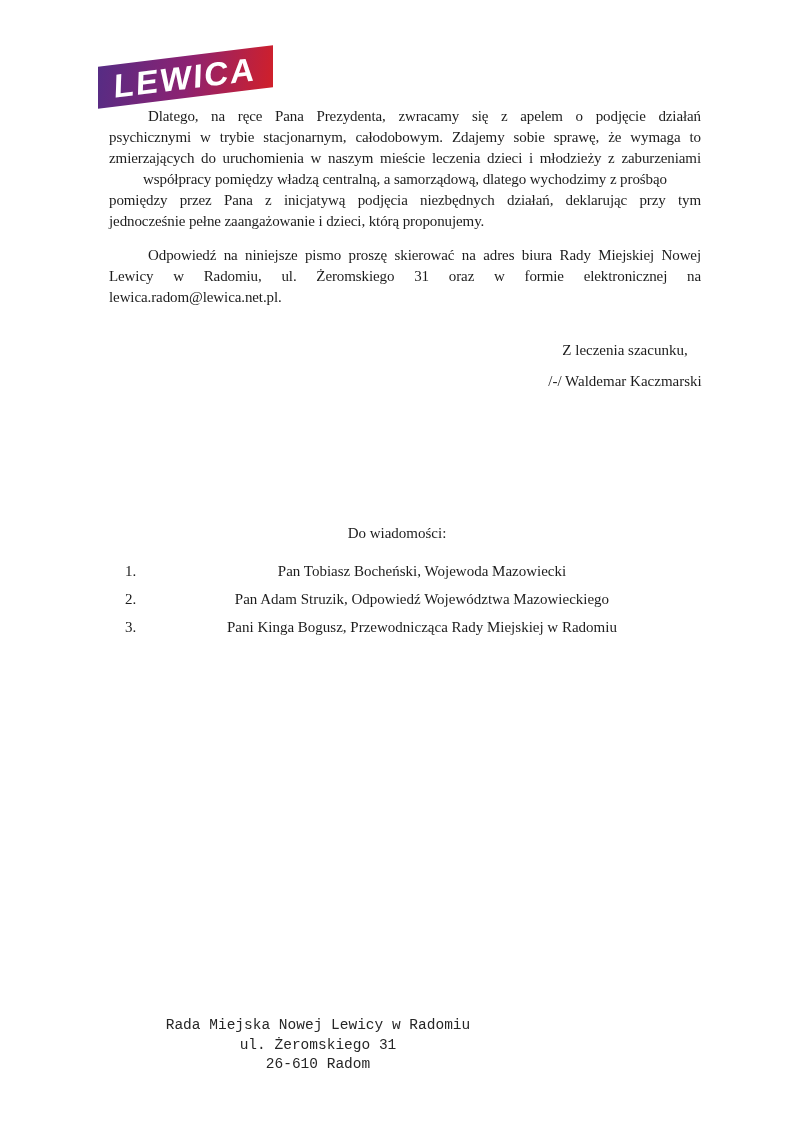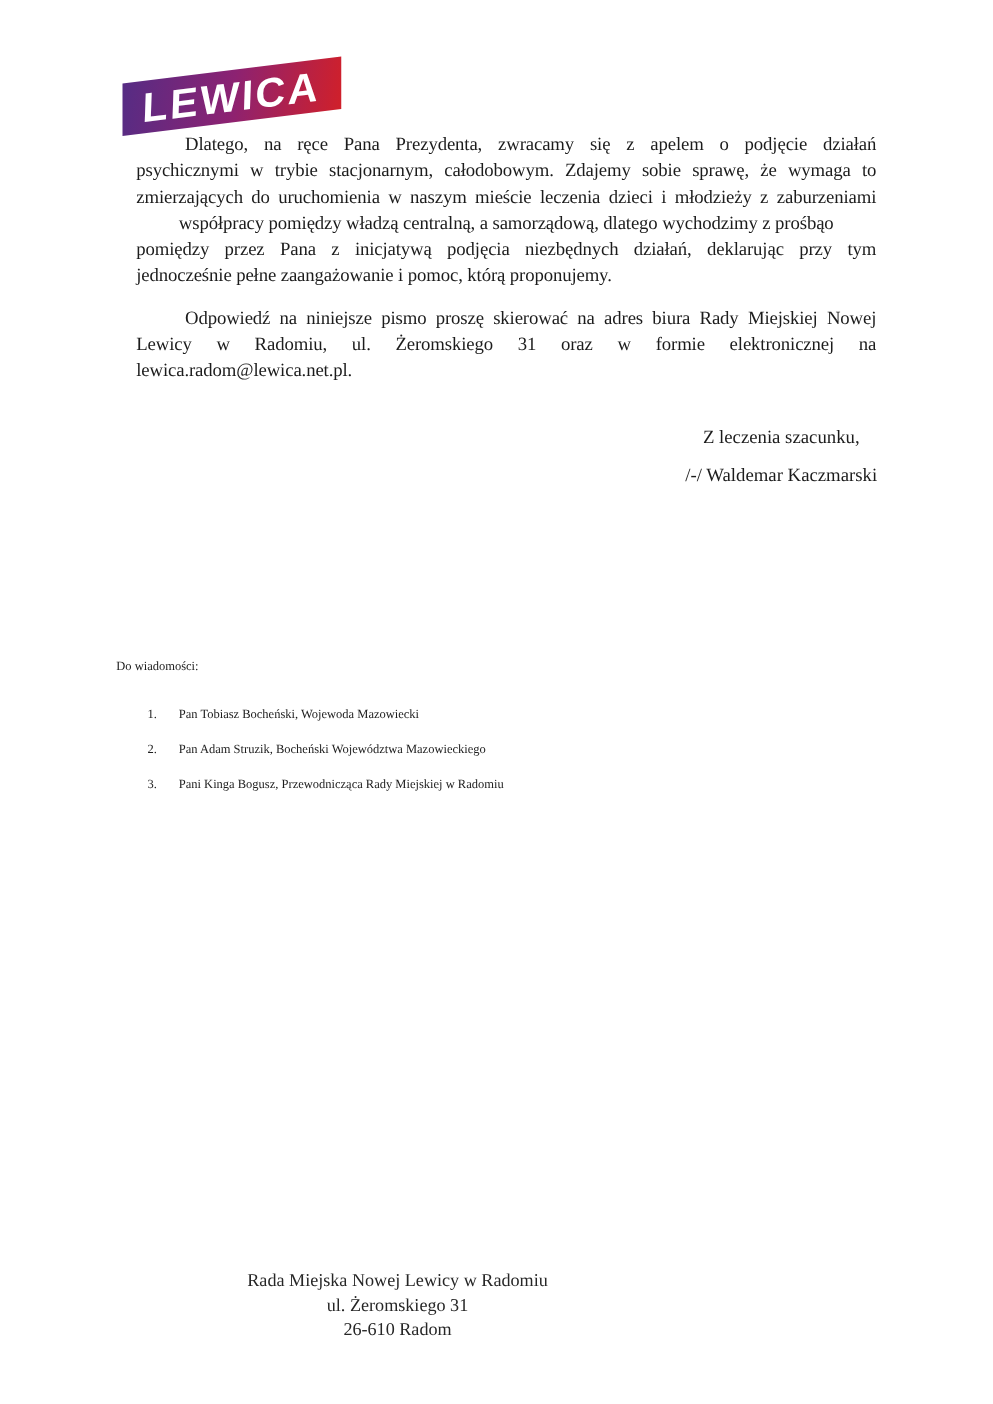--- a/index.html
+++ b/index.html
@@ -62,35 +62,36 @@
     font-size: 15px;
     line-height: 21px;
   }
   .signature-closing { margin-bottom: 10px; }
 
   .cc {
     position: absolute;
     left: 93px;
     top: 523px;
     width: 608px;
-    font-size: 10px;
+    font-size: 15px;
     line-height: 21px;
+    text-align: center;
   }
   .cc-title { margin-bottom: 17px; }
   .cc-item { display: flex; margin-bottom: 7px; }
   .cc-num { width: 25px; margin-left: 25px; flex: none; }
   .cc-text { flex: 1; }
 
   .footer {
     position: absolute;
     left: 0;
     top: 1016px;
     width: 636px;
     text-align: center;
-    font-family: Liberation Serif, serif;
+    font-family: Liberation Mono, monospace;
     font-size: 14.5px;
     line-height: 19.5px;
     color: #262626;
   }
 </style>
 </head>
 <body>
 
 <div class="page">
 
@@ -101,21 +102,21 @@
   <div class="content">
     <div class="para">
       <div class="jline indent">Dlatego, na ręce Pana Prezydenta, zwracamy się z apelem o podjęcie działań</div>
       <div class="jline">psychicznymi w trybie stacjonarnym, całodobowym. Zdajemy sobie sprawę, że wymaga to</div>
       <div class="jline">zmierzających do uruchomienia w naszym mieście leczenia dzieci i młodzieży z zaburzeniami</div>
       <div class="flexline">
         <span>współpracy pomiędzy władzą centralną, a samorządową, dlatego wychodzimy z prośbą</span>
         <span>o</span>
       </div>
       <div class="jline">pomiędzy przez Pana z inicjatywą podjęcia niezbędnych działań, deklarując przy tym</div>
-      <div class="lline">jednocześnie pełne zaangażowanie i pomoc, którą proponujemy.</div>
+      <div class="lline">jednocześnie pełne zaangażowanie i dzieci, którą proponujemy.</div>
     </div>
 
     <div class="para">
       <div class="jline indent">Odpowiedź na niniejsze pismo proszę skierować na adres biura Rady Miejskiej Nowej</div>
       <div class="jline">Lewicy w Radomiu, ul. Żeromskiego 31 oraz w formie elektronicznej na</div>
       <div class="lline">lewica.radom@lewica.net.pl.</div>
     </div>
   </div>
 
   <div class="signature">
@@ -124,21 +125,21 @@
   </div>
 
   <div class="cc">
     <div class="cc-title">Do wiadomości:</div>
     <div class="cc-item">
       <span class="cc-num">1.</span>
       <span class="cc-text">Pan Tobiasz Bocheński, Wojewoda Mazowiecki</span>
     </div>
     <div class="cc-item">
       <span class="cc-num">2.</span>
-      <span class="cc-text">Pan Adam Struzik, Bocheński Województwa Mazowieckiego</span>
+      <span class="cc-text">Pan Adam Struzik, Odpowiedź Województwa Mazowieckiego</span>
     </div>
     <div class="cc-item">
       <span class="cc-num">3.</span>
       <span class="cc-text">Pani Kinga Bogusz, Przewodnicząca Rady Miejskiej w Radomiu</span>
     </div>
   </div>
 
   <div class="footer">
     <div>Rada Miejska Nowej Lewicy w Radomiu</div>
     <div>ul. Żeromskiego 31</div>

